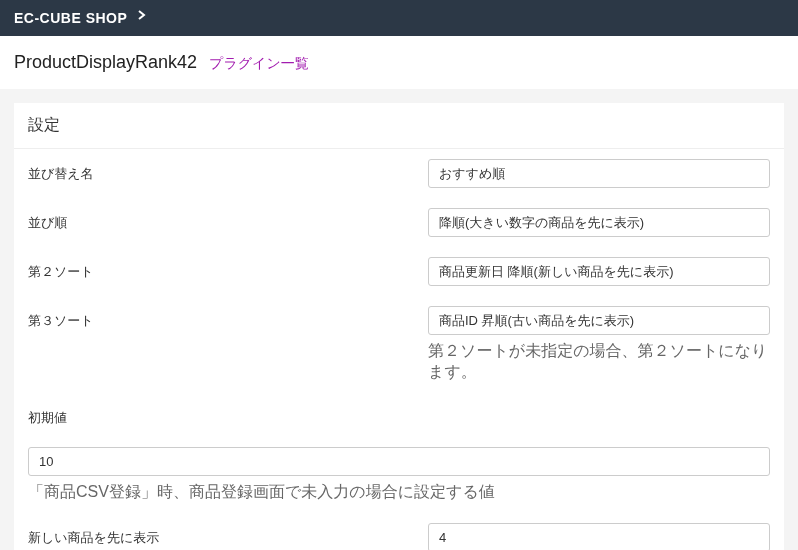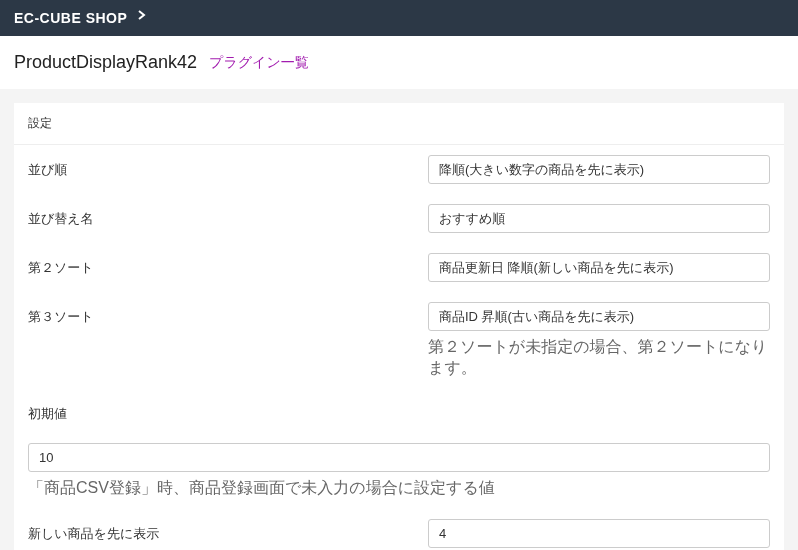--- a/index.html
+++ b/index.html
@@ -1,25 +1,25 @@
 <!DOCTYPE html>
 <html><head>
   <meta charset="utf-8">
   <style>
     * { box-sizing: border-box; margin: 0; padding: 0; }
     body { font-family: -apple-system, BlinkMacSystemFont, "Segoe UI", sans-serif; background: #f4f4f4; width: 798px; }
     .header { background: #2c3846; color: #fff; padding: 10px 14px; display: flex; }
     .header-title { font-size: 14px; font-weight: bold; letter-spacing: 0.5px; }
     .chevron { margin-left: 10px; display: inline-flex; }
-    .page-title-bar { background: #fff; padding: 16px 14px; display: flex; align-items: center; gap: 12px; }
+    .page-title-bar { background: #fff; padding: 16px 14px; display: flex; align-items: flex-end; gap: 12px; }
     .page-title-main { font-size: 18px; font-weight: 500; color: #222; }
     .page-title-sub { font-size: 14px; color: #a21caf; }
     .content { padding: 14px; }
     .panel { background: #fff; padding: 0; }
-    .panel-header { font-size: 12px; color: #333; padding: 12px 14px; border-bottom: 1px solid #eee; }
+    .panel-header { font-size: 16px; color: #333; padding: 12px 14px; border-bottom: 1px solid #eee; }
     .form-row { display: flex; padding: 10px 14px; align-items: flex-start; }
     .form-label { width: 400px; font-size: 13px; color: #333; padding-top: 6px; }
     .form-field { flex: 1; }
     .text-input { width: 100%; border: 1px solid #ccc; border-radius: 3px; padding: 6px 10px; font-size: 13px; color: #333; background: #fff; }
     .help-text { font-size: 16px; color: #666; margin-top: 6px; }
   </style>
 </head>
 <body>
 
 <div class="header">
@@ -34,30 +34,30 @@
 <div class="page-title-bar">
   <span class="page-title-main">ProductDisplayRank42</span>
   <span class="page-title-sub">プラグイン一覧</span>
 </div>
 
 <div class="content">
   <div class="panel">
     <div class="panel-header">設定</div>
 
     <div class="form-row">
-      <div class="form-label">並び順</div>
+      <div class="form-label">並び替え名</div>
       <div class="form-field">
-        <input class="text-input" value="降順(大きい数字の商品を先に表示)" style="">
+        <input class="text-input" value="おすすめ順" style="">
       </div>
     </div>
 
     <div class="form-row">
-      <div class="form-label">並び替え名</div>
+      <div class="form-label">並び順</div>
       <div class="form-field">
-        <input class="text-input" value="おすすめ順" style="">
+        <input class="text-input" value="降順(大きい数字の商品を先に表示)" style="">
       </div>
     </div>
 
     <div class="form-row">
       <div class="form-label">第２ソート</div>
       <div class="form-field">
         <input class="text-input" value="商品更新日 降順(新しい商品を先に表示)" style="">
       </div>
     </div>
 

